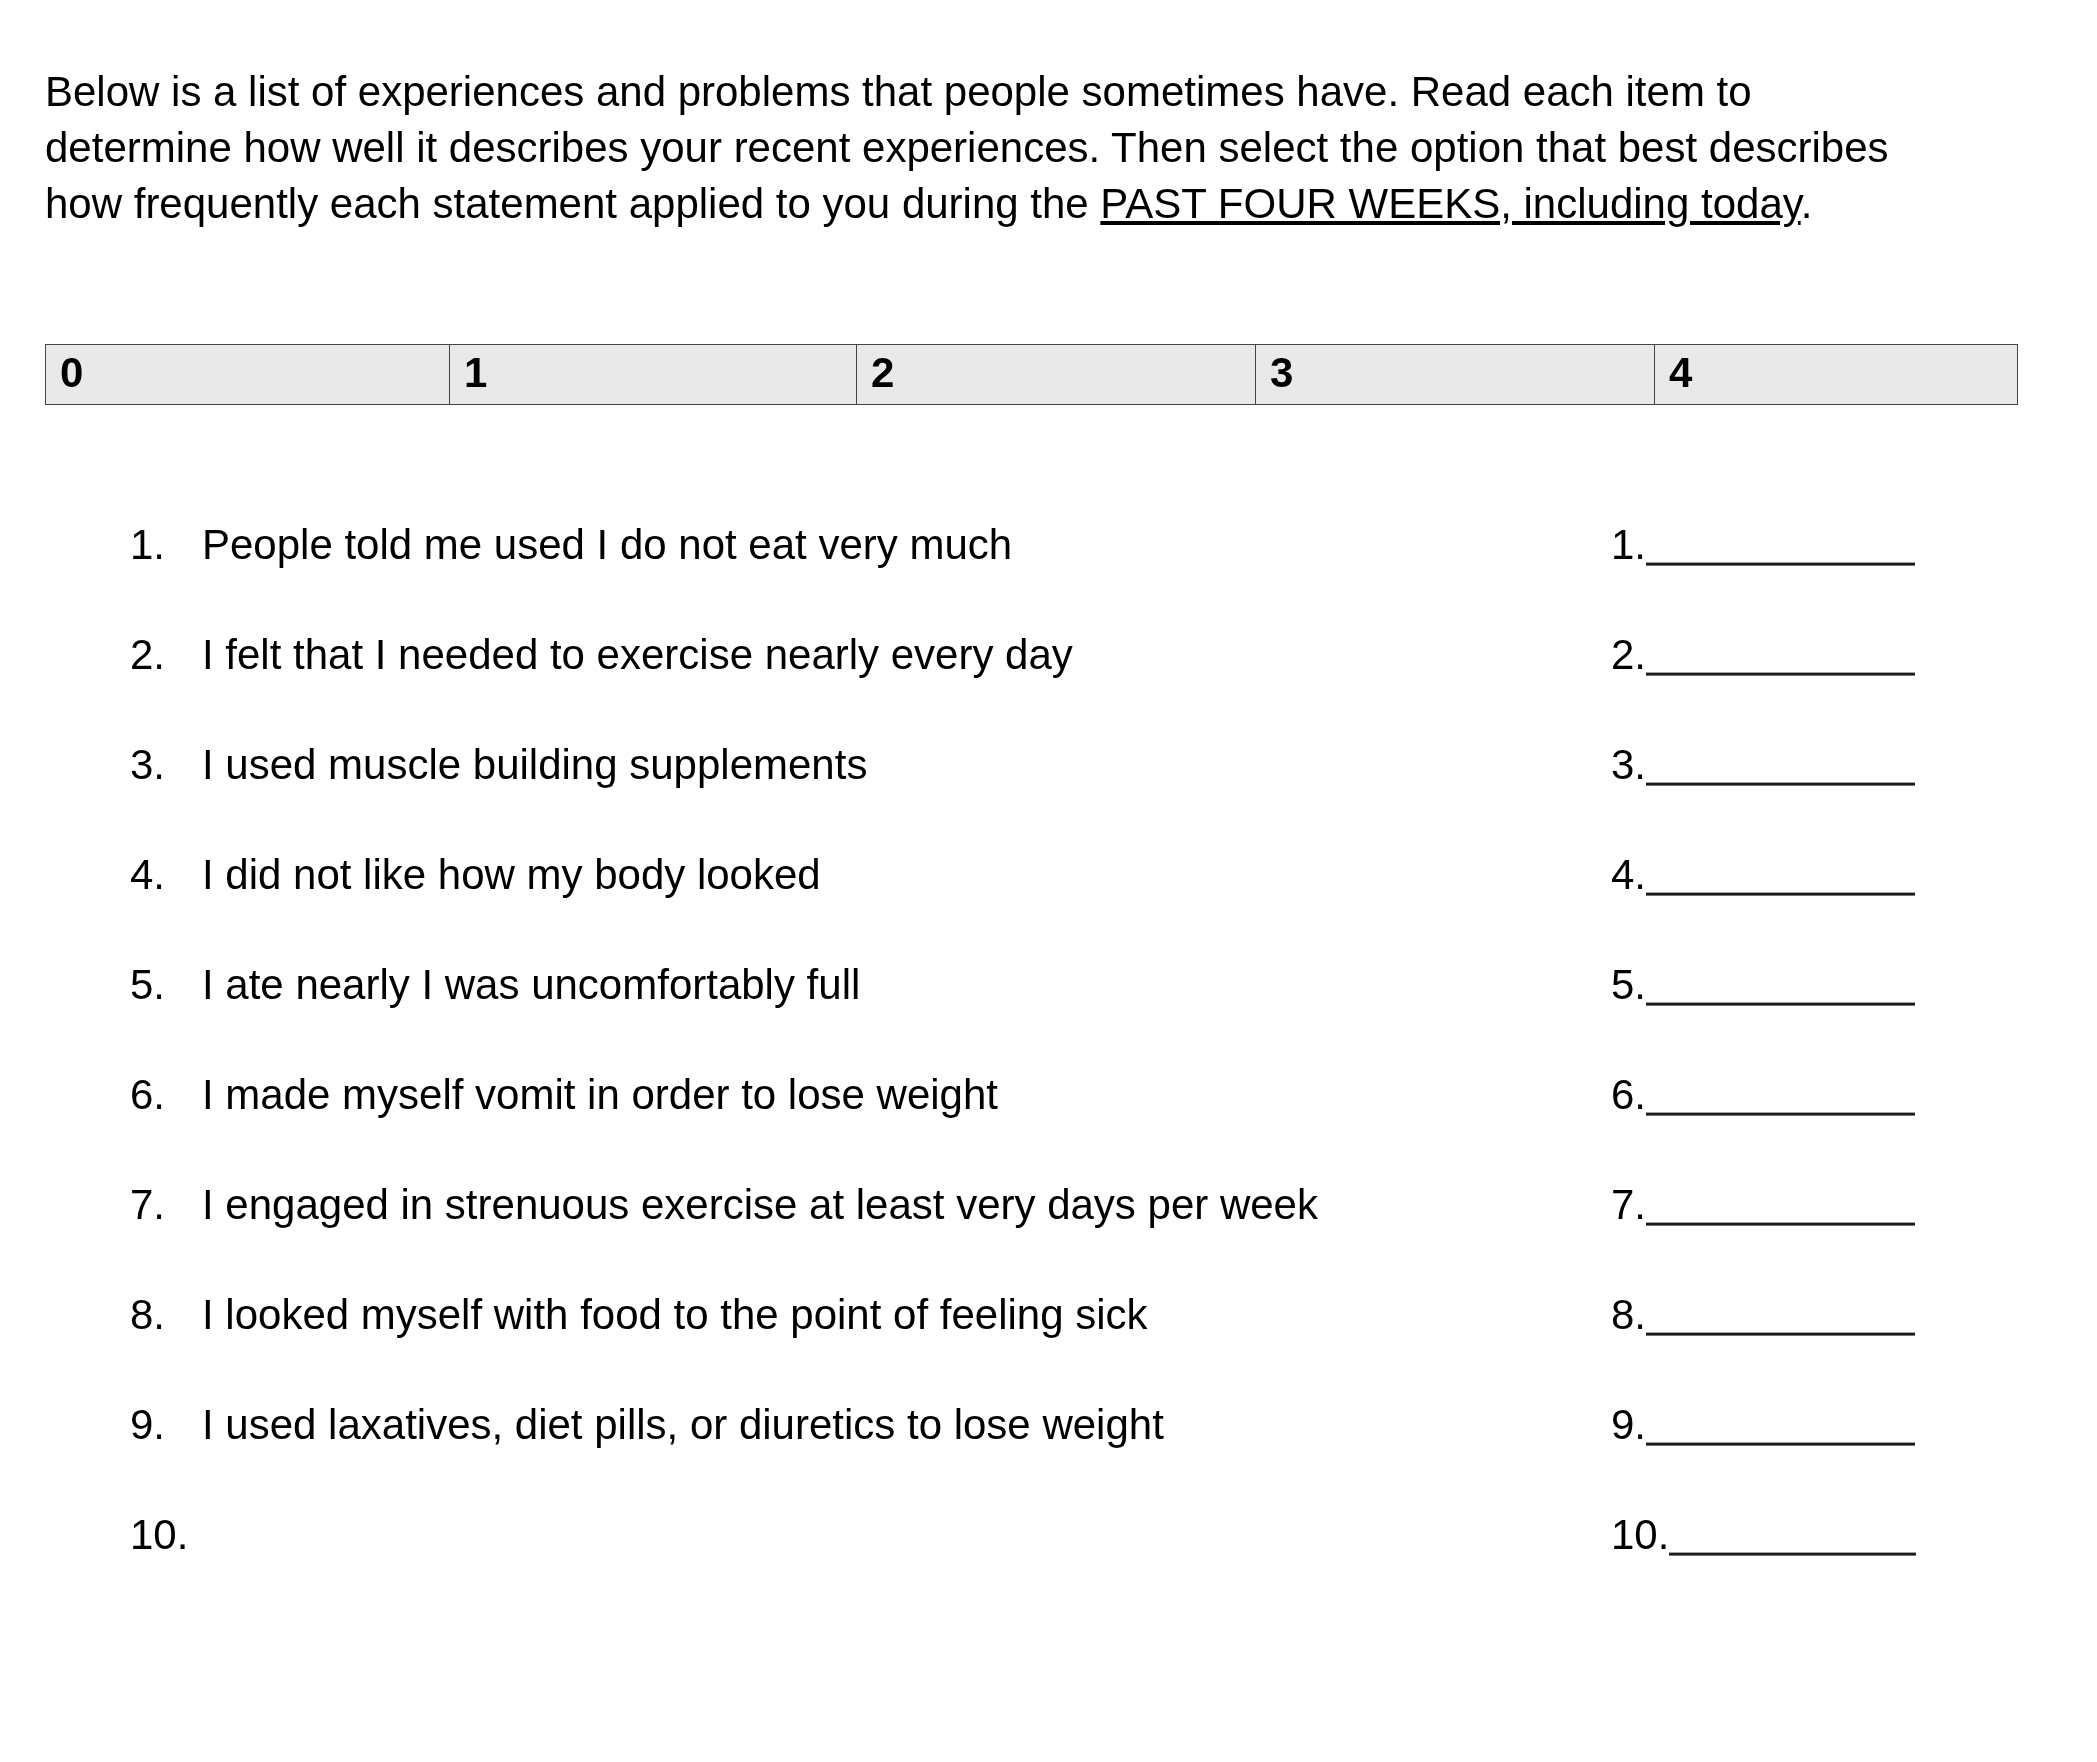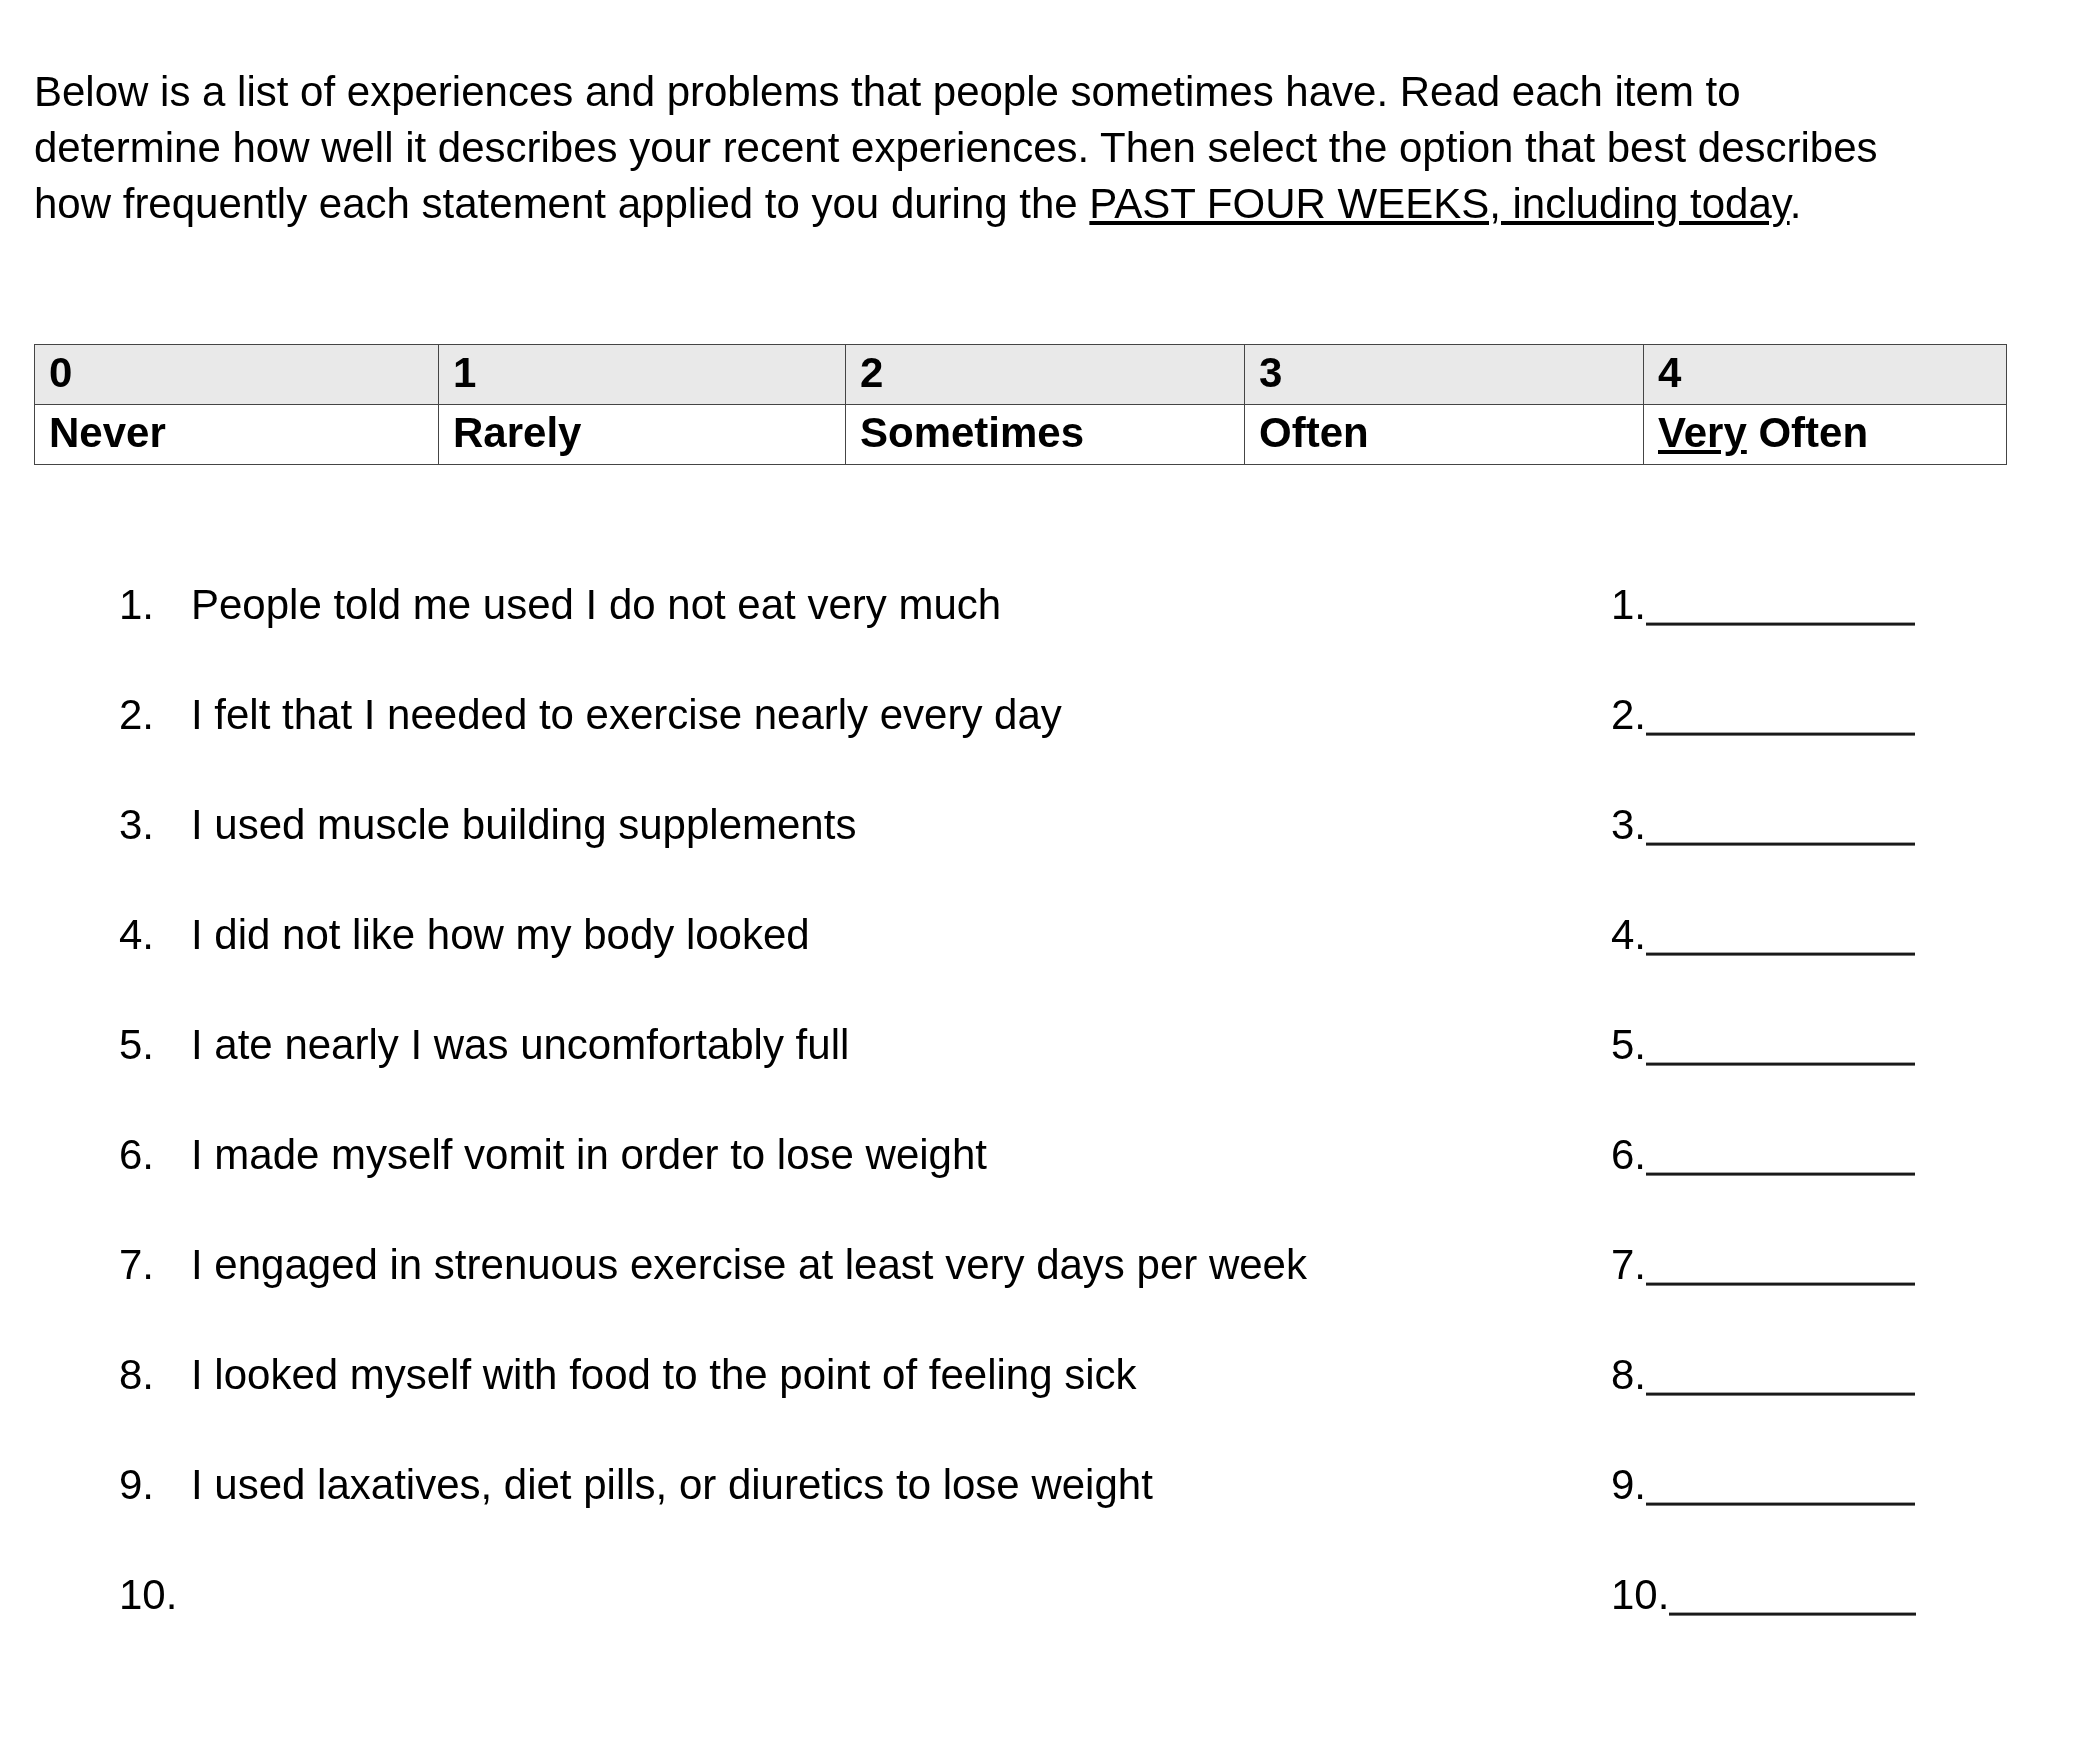--- a/index.html
+++ b/index.html
@@ -8,21 +8,21 @@
     width: 2097px;
     height: 1763px;
     font-family: "Liberation Sans", sans-serif;
     font-size: 42px;
     color: #000000;
     overflow: hidden;
   }
   .page {
     width: 100%;
     height: 100%;
-    padding: 64px 63px 0 34px;
+    padding: 64px 63px 0 45px;
   }
   .instructions {
     line-height: 56px;
     max-width: 1890px;
   }
   .u { text-decoration: underline; }
 
   table.scale-table {
     margin-top: 112px;
     width: 1972px;
@@ -81,27 +81,20 @@
         <col style="width:399px">
         <col style="width:363px">
     </colgroup>
     <tbody>
         <tr class="values-row">
       <td>0</td>
       <td>1</td>
       <td>2</td>
       <td>3</td>
       <td>4</td>
-    </tr>
-    <tr class="labels-row">
-      <td>Never</td>
-      <td>Rarely</td>
-      <td>Sometimes</td>
-      <td>Often</td>
-      <td><span class="u">Very</span><span> Often</span></td>
     </tr>
   </tbody>
     </table>
 
   <div class="items">
 
     <div class="item">
       <div class="q">
         <span class="num">1.</span>
         <span class="qtext">People told me used I do not eat very much</span>

